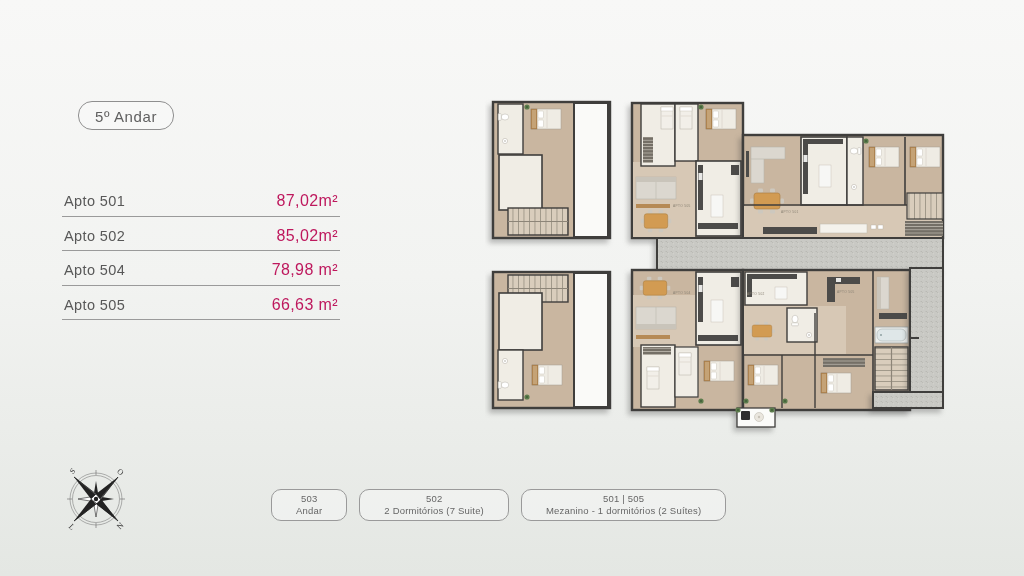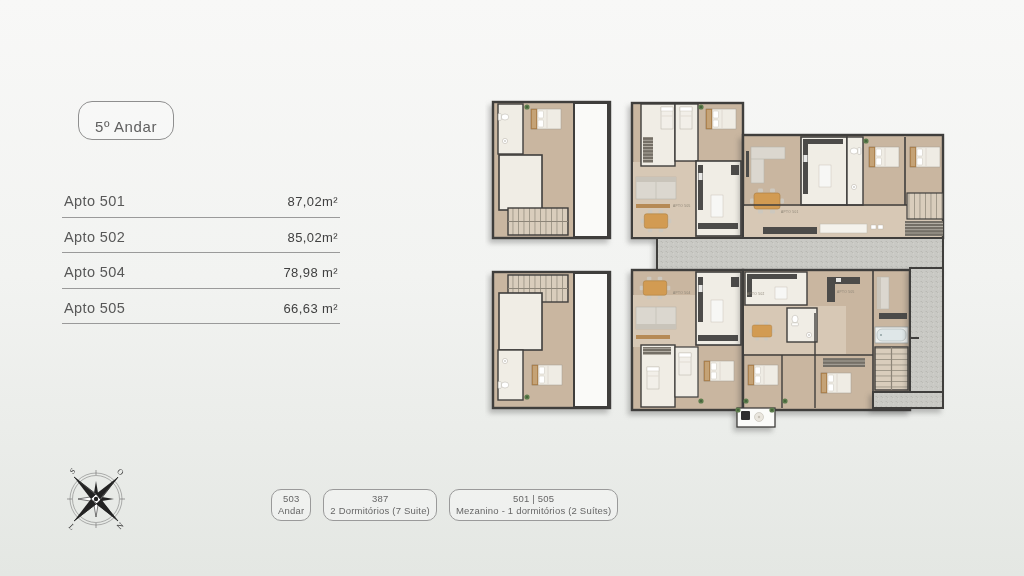--- a/index.html
+++ b/index.html
@@ -7,42 +7,42 @@
   body {
     font-family:"Liberation Sans", sans-serif;
     background:linear-gradient(180deg,#f8f8f7 0%,#f2f3f1 48%,#e4e7e3 100%);
     position:relative; color:var(--text,#5c5c5c);
   }
   .stage { position:absolute; inset:0; }
 
   
   .floor-badge {
     position:absolute; left:78px; top:101px;
-    padding:16px 16px 4px; border:1.6px solid var(--border,#8f8f8f);
+    padding:6px 16px 4px; border:1.6px solid var(--border,#8f8f8f);
     border-radius:14px; font-size:15px; letter-spacing:.6px; color:#5f5f5f;
     background:rgba(255,255,255,.25);
   }
 
   
   .apt-list { position:absolute; left:62px; top:193px; width:278px; }
   .apt-row {
     display:flex; justify-content:space-between; align-items:baseline;
     padding:0 2px 6.5px; margin-bottom:11px;
     border-bottom:1.2px solid var(--line,#9c9c9c);
     font-size:14.5px; line-height:16px; letter-spacing:.4px; color:#585858;
   }
-  .apt-area { font-size:13px; color:#404040; }
+  .apt-area { font-size:16px; color:#be185d; }
 
   
   .legend { position:absolute; left:271px; top:489px; display:flex; gap:12px; }
   .legend-btn {
     border:1.2px solid var(--line,#9a9a9a); border-radius:10px;
     background:rgba(255,255,255,.35); color:#666;
     font-size:9.5px; line-height:12px; letter-spacing:.2px;
-    padding:3px 6px; text-align:center; min-height:30px;
+    padding:3px 24px; text-align:center; min-height:30px;
     display:flex; flex-direction:column; justify-content:center;
     cursor:pointer; font-family:inherit;
   }
   .legend-btn span { display:block; white-space:nowrap; }
 
   
   .compass { position:absolute; left:58px; top:461px; }
   .plan { position:absolute; left:485px; top:95px; }
   .unit { filter:drop-shadow(-3px 4px 2.5px rgba(60,60,60,.30)); }
   .fl  { fill:var(--floor,#c9b6a0); }
@@ -351,21 +351,21 @@
       <use href="#plant" transform="translate(287,315)"></use>
     </g>
   </svg>
 
   <div class="legend">
     <button class="legend-btn">
       <span>503</span>
       <span>Andar</span>
     </button>
     <button class="legend-btn">
-      <span>387</span>
+      <span>502</span>
       <span>2 Dormitórios (7 Suite)</span>
     </button>
     <button class="legend-btn">
       <span>501 | 505</span>
       <span>Mezanino - 1 dormitórios (2 Suítes)</span>
     </button>
   </div>
 
 </div>
 

